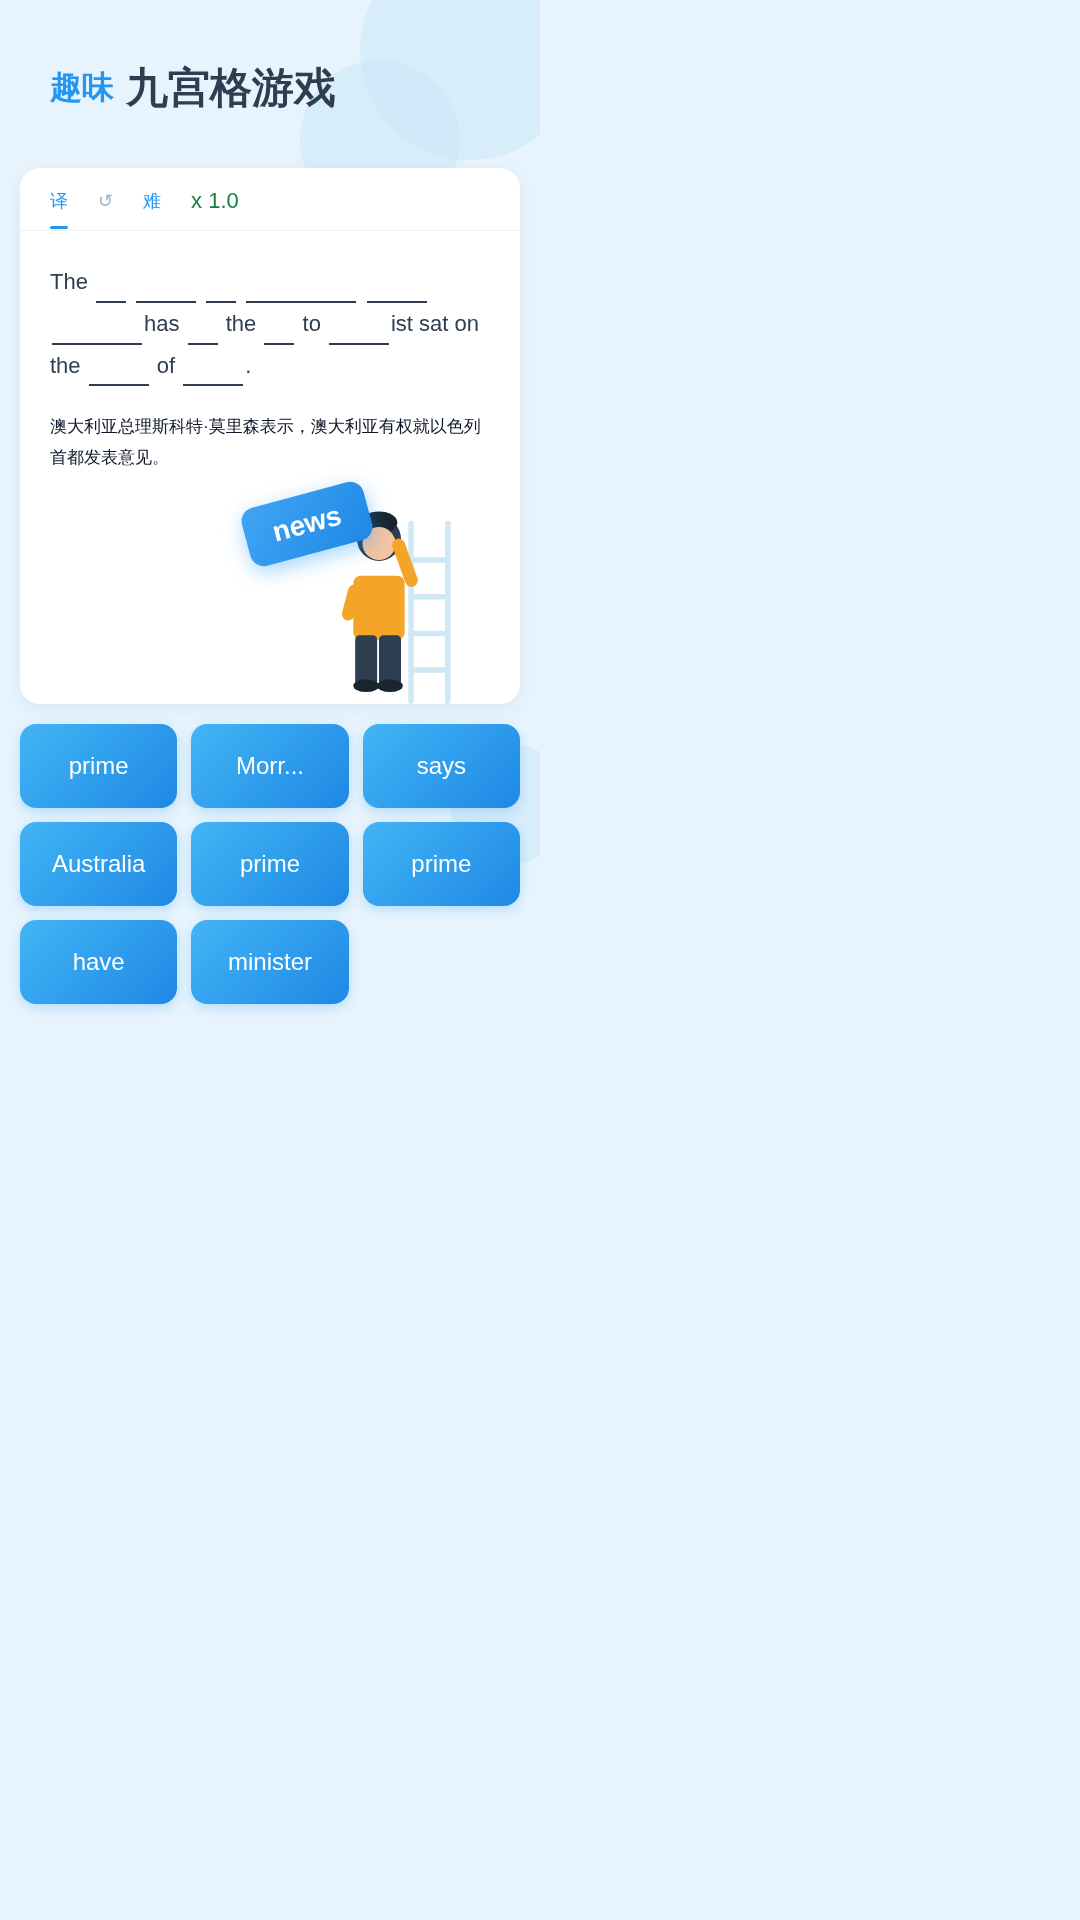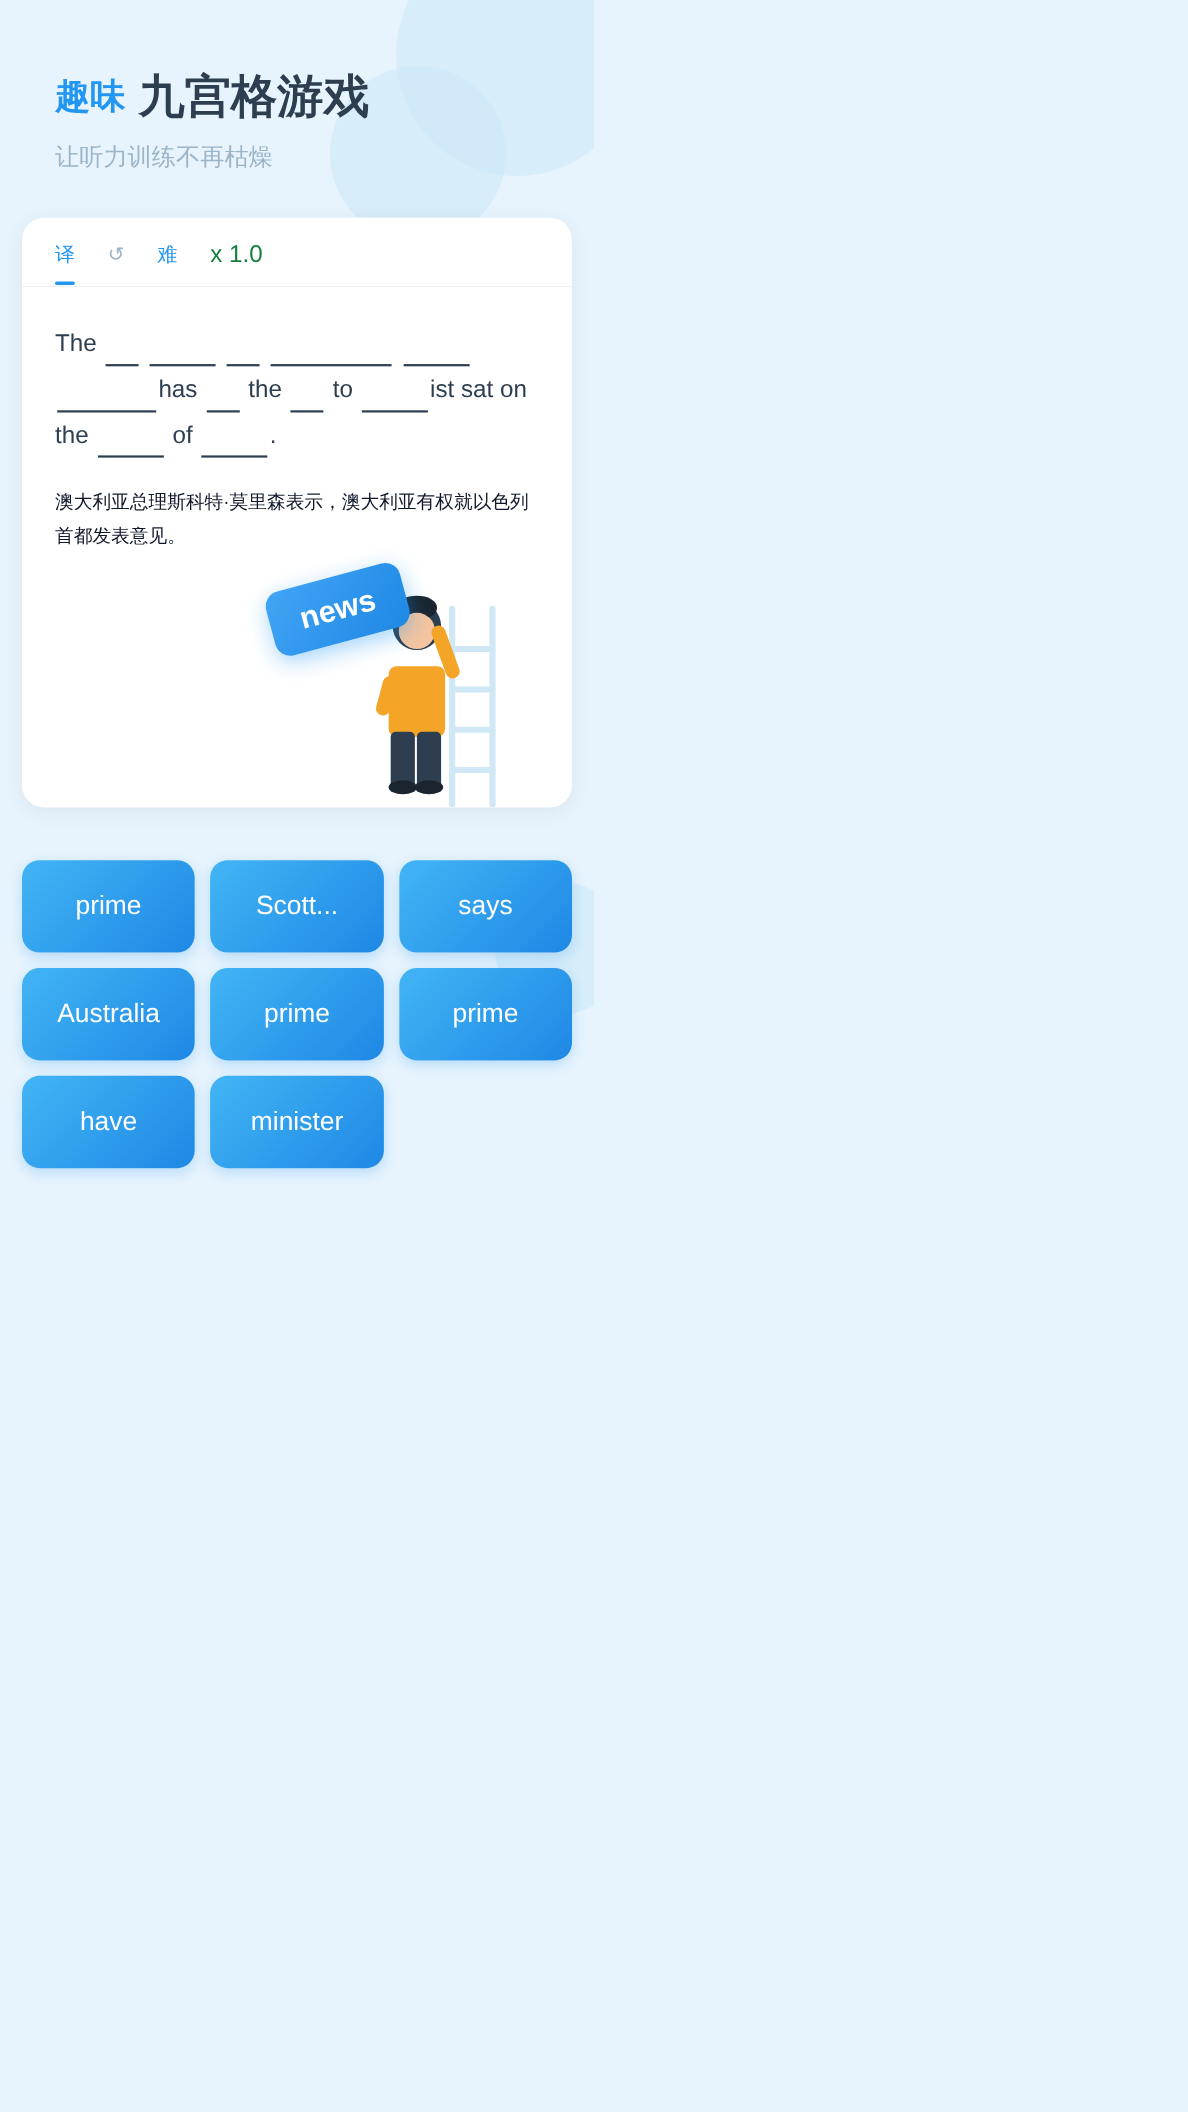--- a/index.html
+++ b/index.html
@@ -164,21 +164,20 @@
     }
 
     
     .word-grid {
       position: relative;
       z-index: 2;
       padding: 20px 20px;
       display: grid;
       grid-template-columns: 1fr 1fr 1fr;
       gap: 14px;
-      margin-top: 28px;
     }
 
     .word-btn {
       background: linear-gradient(135deg, #42b5f5, #1e88e5);
       color: white;
       font-size: 24px;
       font-weight: 500;
       border: none;
       border-radius: 16px;
       padding: 28px 10px;
@@ -210,21 +209,20 @@
 
 <div class="bg-blob blob1"></div>
 <div class="bg-blob blob2"></div>
 <div class="bg-blob blob3"></div>
 
 <div class="header">
   <div class="title-row">
     <span class="title-fun">趣味</span>
     <span class="title-main">九宫格游戏</span>
   </div>
-  <div class="subtitle">让听力训练不再枯燥</div>
 </div>
 
 <div class="card">
 
   <div class="tab-bar">
     <div class="tab-item active">
       <span>译</span>
     </div>
     <div class="tab-item">
       <span>↺</span>
@@ -293,21 +291,21 @@
       <ellipse cx="100" cy="220" rx="14" ry="7" fill="#1a252f"></ellipse>
     </svg>
   </div>
 </div>
 
 <div class="word-grid">
   <button class="word-btn">
     <span>prime</span>
   </button>
   <button class="word-btn">
-    <span>Scott...</span>
+    <span>Morr...</span>
   </button>
   <button class="word-btn">
     <span>says</span>
   </button>
   <button class="word-btn">
     <span>Australia</span>
   </button>
   <button class="word-btn">
     <span>prime</span>
   </button>

